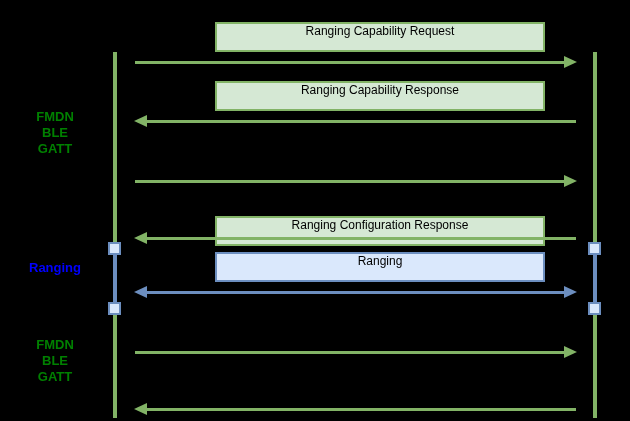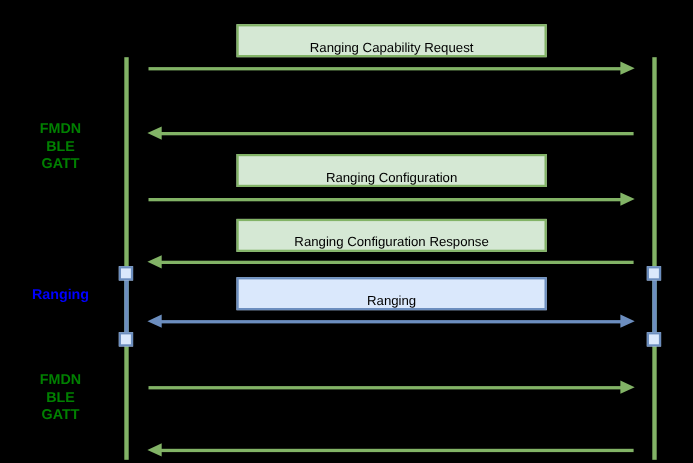--- a/index.html
+++ b/index.html
@@ -32,22 +32,22 @@
     background:var(--blue-stroke);
   }
   .activation-square{
     position:absolute;
     width:13px;height:13px;
     background:var(--blue-fill);
     border:2px solid var(--blue-stroke);
   }
   .msg-box{
     position:absolute;
-    left:215px;width:282px;height:30px;
-    display:flex;align-items:flex-end;justify-content:center;
+    left:215px;width:330px;height:30px;
+    display:flex;align-items:flex-start;justify-content:center;
     font-size:12px;color:var(--box-text);
   }
   .msg-box.green{background:var(--green-fill);border:2px solid var(--green-stroke);}
   .msg-box.blue{background:var(--blue-fill);border:2px solid var(--blue-stroke);}
   .arrow{
     position:absolute;
     left:134px;width:443px;height:14px;
   }
   .arrow .line{
     position:absolute;top:6px;height:3px;
@@ -102,34 +102,34 @@
   <div class="activation-square" style="left:588px;top:302px"></div>
 
   <div class="msg-box green" style="top:22px">
     <span>Ranging Capability Request</span>
   </div>
   <div class="arrow green dir-right" style="top:55px">
     <div class="line"></div>
     <div class="head head-right"></div>
   </div>
 
+  <div class="msg-box green" style="top:81px">
+    <span>Ranging Capability Response</span>
+  </div>
   <div class="arrow green dir-left" style="top:114px">
     <div class="line"></div>
     <div class="head head-left"></div>
   </div>
 
-  <div class="msg-box green" style="top:140px">
-    <span>Ranging Configuration</span>
-  </div>
   <div class="arrow green dir-right" style="top:174px">
     <div class="line"></div>
     <div class="head head-right"></div>
   </div>
 
-  <div class="msg-box green" style="top:199px">
+  <div class="msg-box green" style="top:216px">
     <span>Ranging Configuration Response</span>
   </div>
   <div class="arrow green dir-left" style="top:231px">
     <div class="line"></div>
     <div class="head head-left"></div>
   </div>
 
   <div class="msg-box blue" style="top:252px">
     <span>Ranging</span>
   </div>

